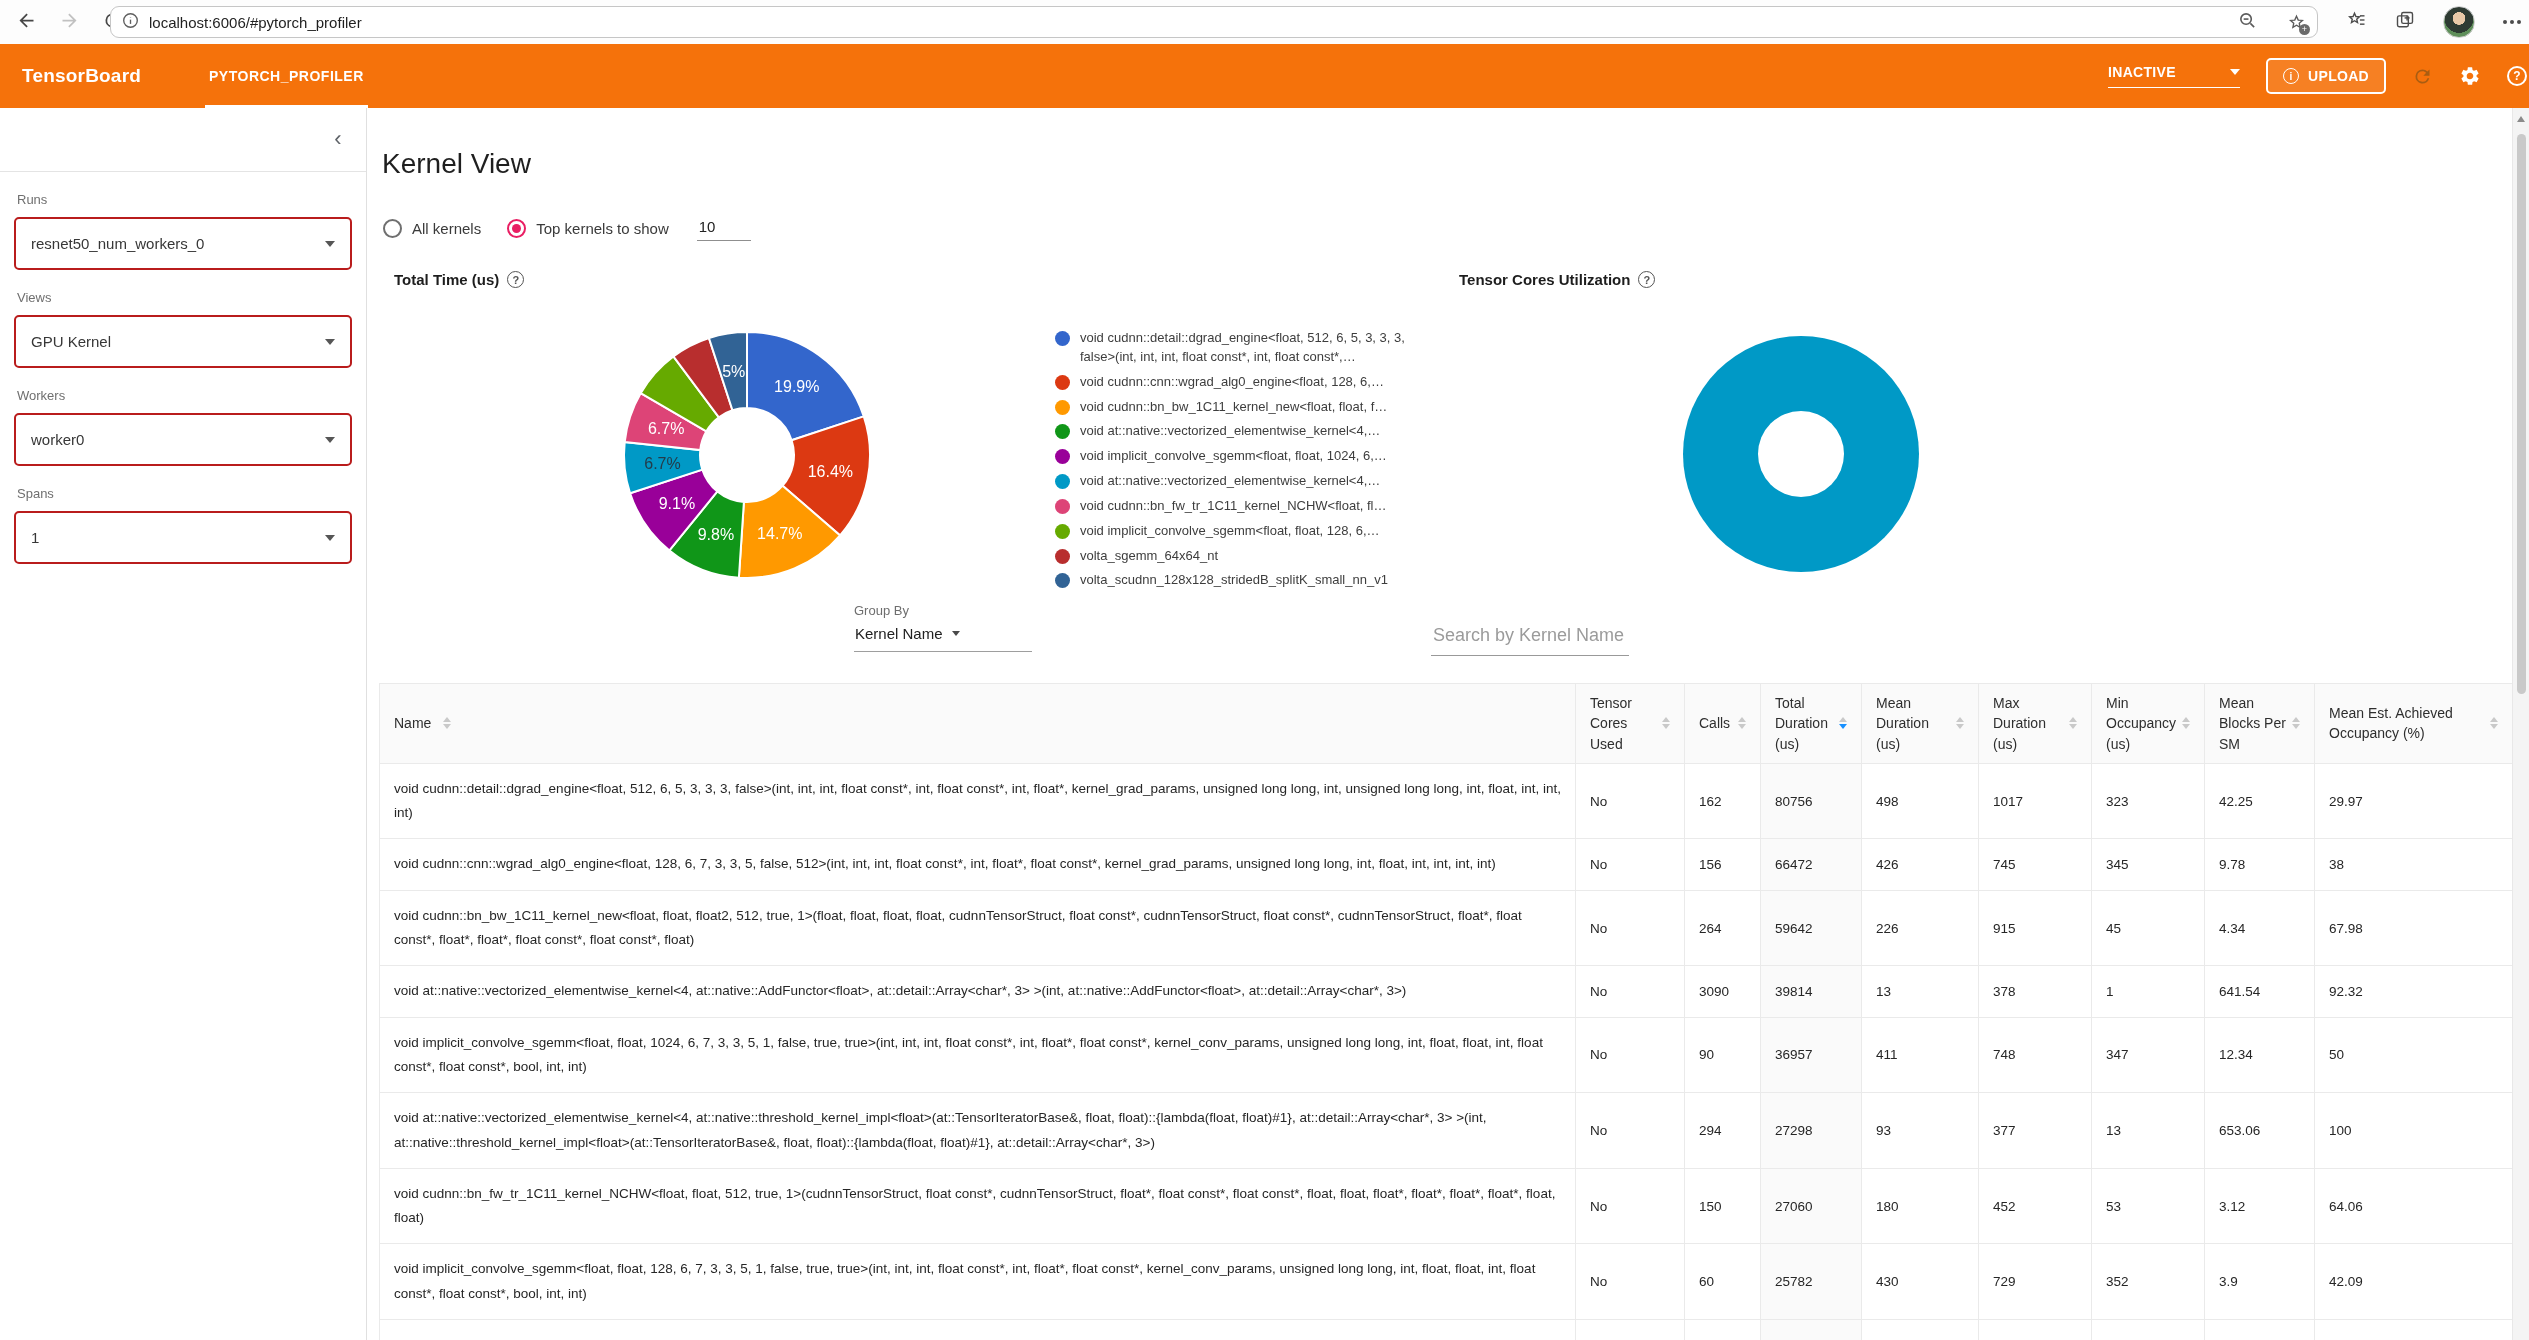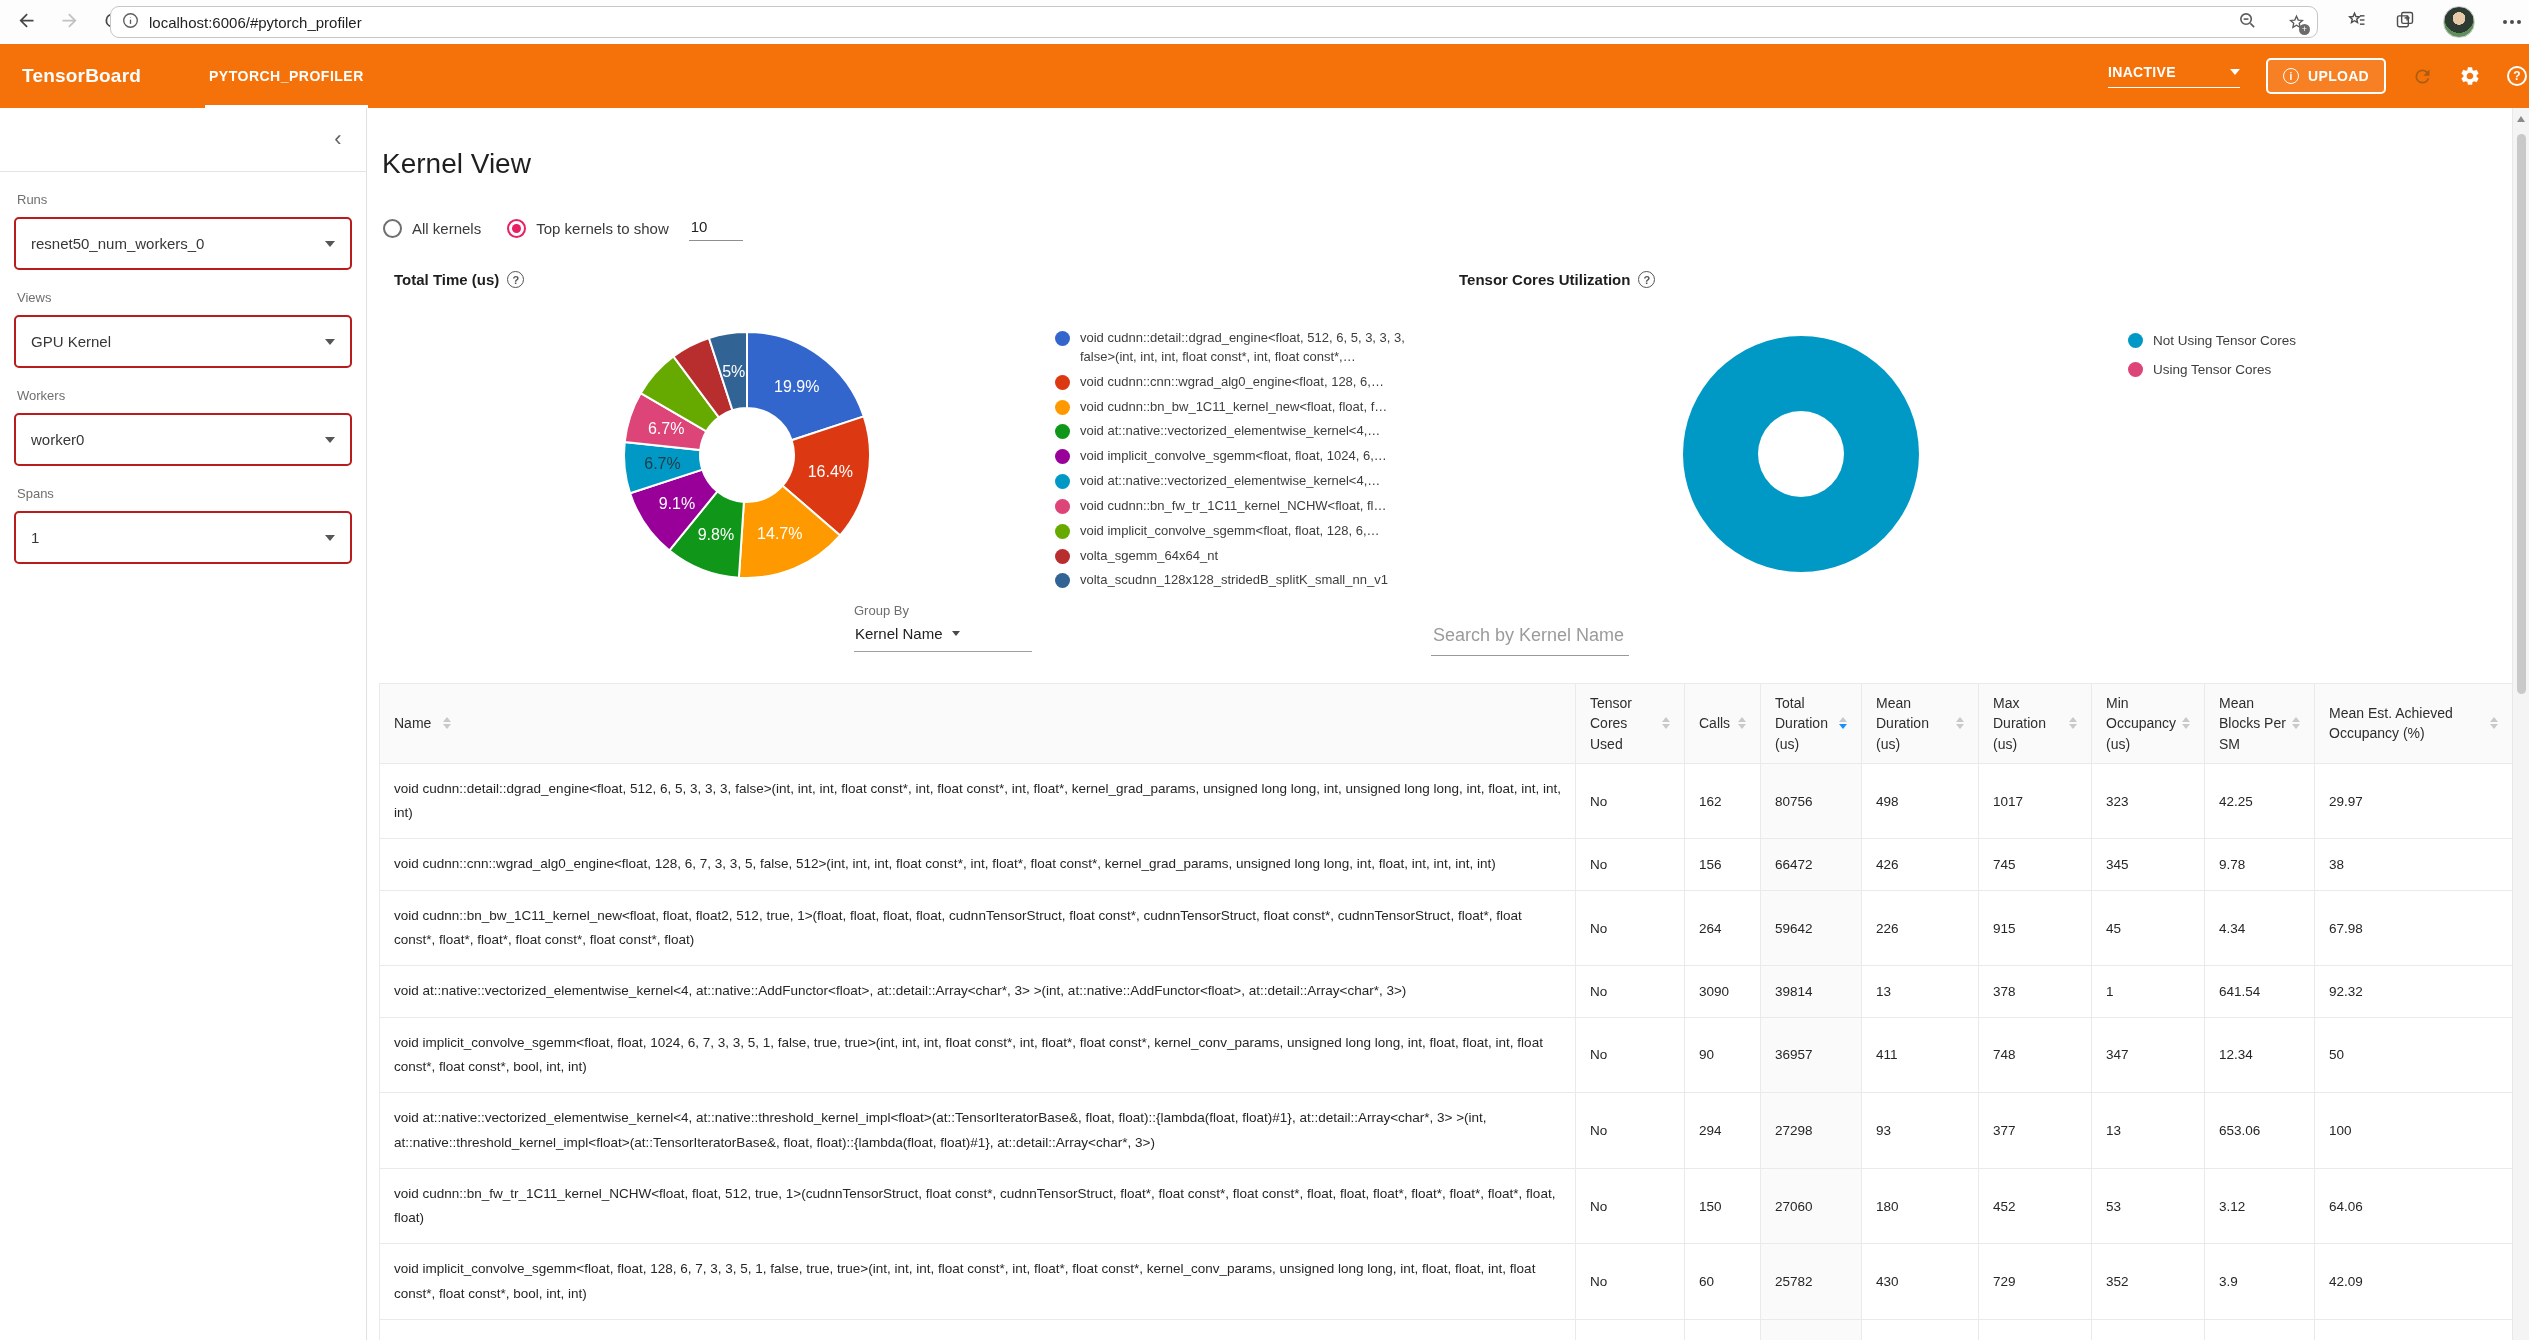--- a/index.html
+++ b/index.html
@@ -66,21 +66,21 @@
   .content { flex:1; padding-left:12px; position:relative; overflow:hidden; }
   .page-title { margin-top:40px; margin-left:3px; font-size:28px; font-weight:400; color:#1f1f1f; }
 
   .radio-row { margin-top:36px; margin-left:4px; display:flex; align-items:center; }
   .radio { width:19px; height:19px; border:2px solid #6f6f6f; border-radius:50%; display:flex;
     align-items:center; justify-content:center; cursor:pointer; flex:none; }
   .radio.sel { border-color:#e91e63; }
   .radio.sel .rdot { width:9px; height:9px; border-radius:50%; background:#e91e63; }
   .radio-lbl { font-size:15px; color:#3a3a3a; margin:0 26px 0 10px; }
   .radio-lbl.last { margin-right:0; }
-  .count-input { width:54px; margin-left:20px; border:none; border-bottom:1px solid #8f8f8f;
+  .count-input { width:54px; margin-left:28px; border:none; border-bottom:1px solid #8f8f8f;
     font-size:15px; color:#222; padding:2px 2px 5px; outline:none; font-family:inherit; }
 
   
   .charts-row { position:relative; height:310px; margin-top:30px; }
   .chart-title { position:absolute; top:0; display:flex; align-items:center; gap:8px;
     font-size:15px; font-weight:bold; color:#1d1d1d; }
   .qmark { width:17px; height:17px; border:1.5px solid #555; border-radius:50%; color:#555;
     font-size:11px; font-weight:bold; display:flex; align-items:center; justify-content:center; }
   .qmark::after { content:"?"; }
   #pie-title { left:15px; } #tc-title { left:1080px; }
@@ -343,30 +343,20 @@
         </ul>
 
       <div class="chart-title" id="tc-title">
         <span>Tensor Cores Utilization</span>
         <span class="qmark"></span>
       </div>
       <svg id="tc-svg" width="260" height="260">
           <circle cx="130" cy="130" r="118" fill="#0099c6"></circle>
           <circle cx="130" cy="130" r="43" fill="#ffffff"></circle>
         </svg>
-      <ul class="legend" id="tc-legend">
-          <li>
-            <span class="ldot" style="background: rgb(0, 153, 198);"></span>
-            <span>Not Using Tensor Cores</span>
-          </li>
-          <li>
-            <span class="ldot" style="background: rgb(221, 68, 119);"></span>
-            <span>Using Tensor Cores</span>
-          </li>
-        </ul>
     </div>
 
     <div class="filters-row">
       <div class="groupby">
         <div class="gb-label">Group By</div>
         <div class="gb-select">
           <span class="gb-value">Kernel Name</span>
           <span class="gb-caret"></span>
         </div>
       </div>

